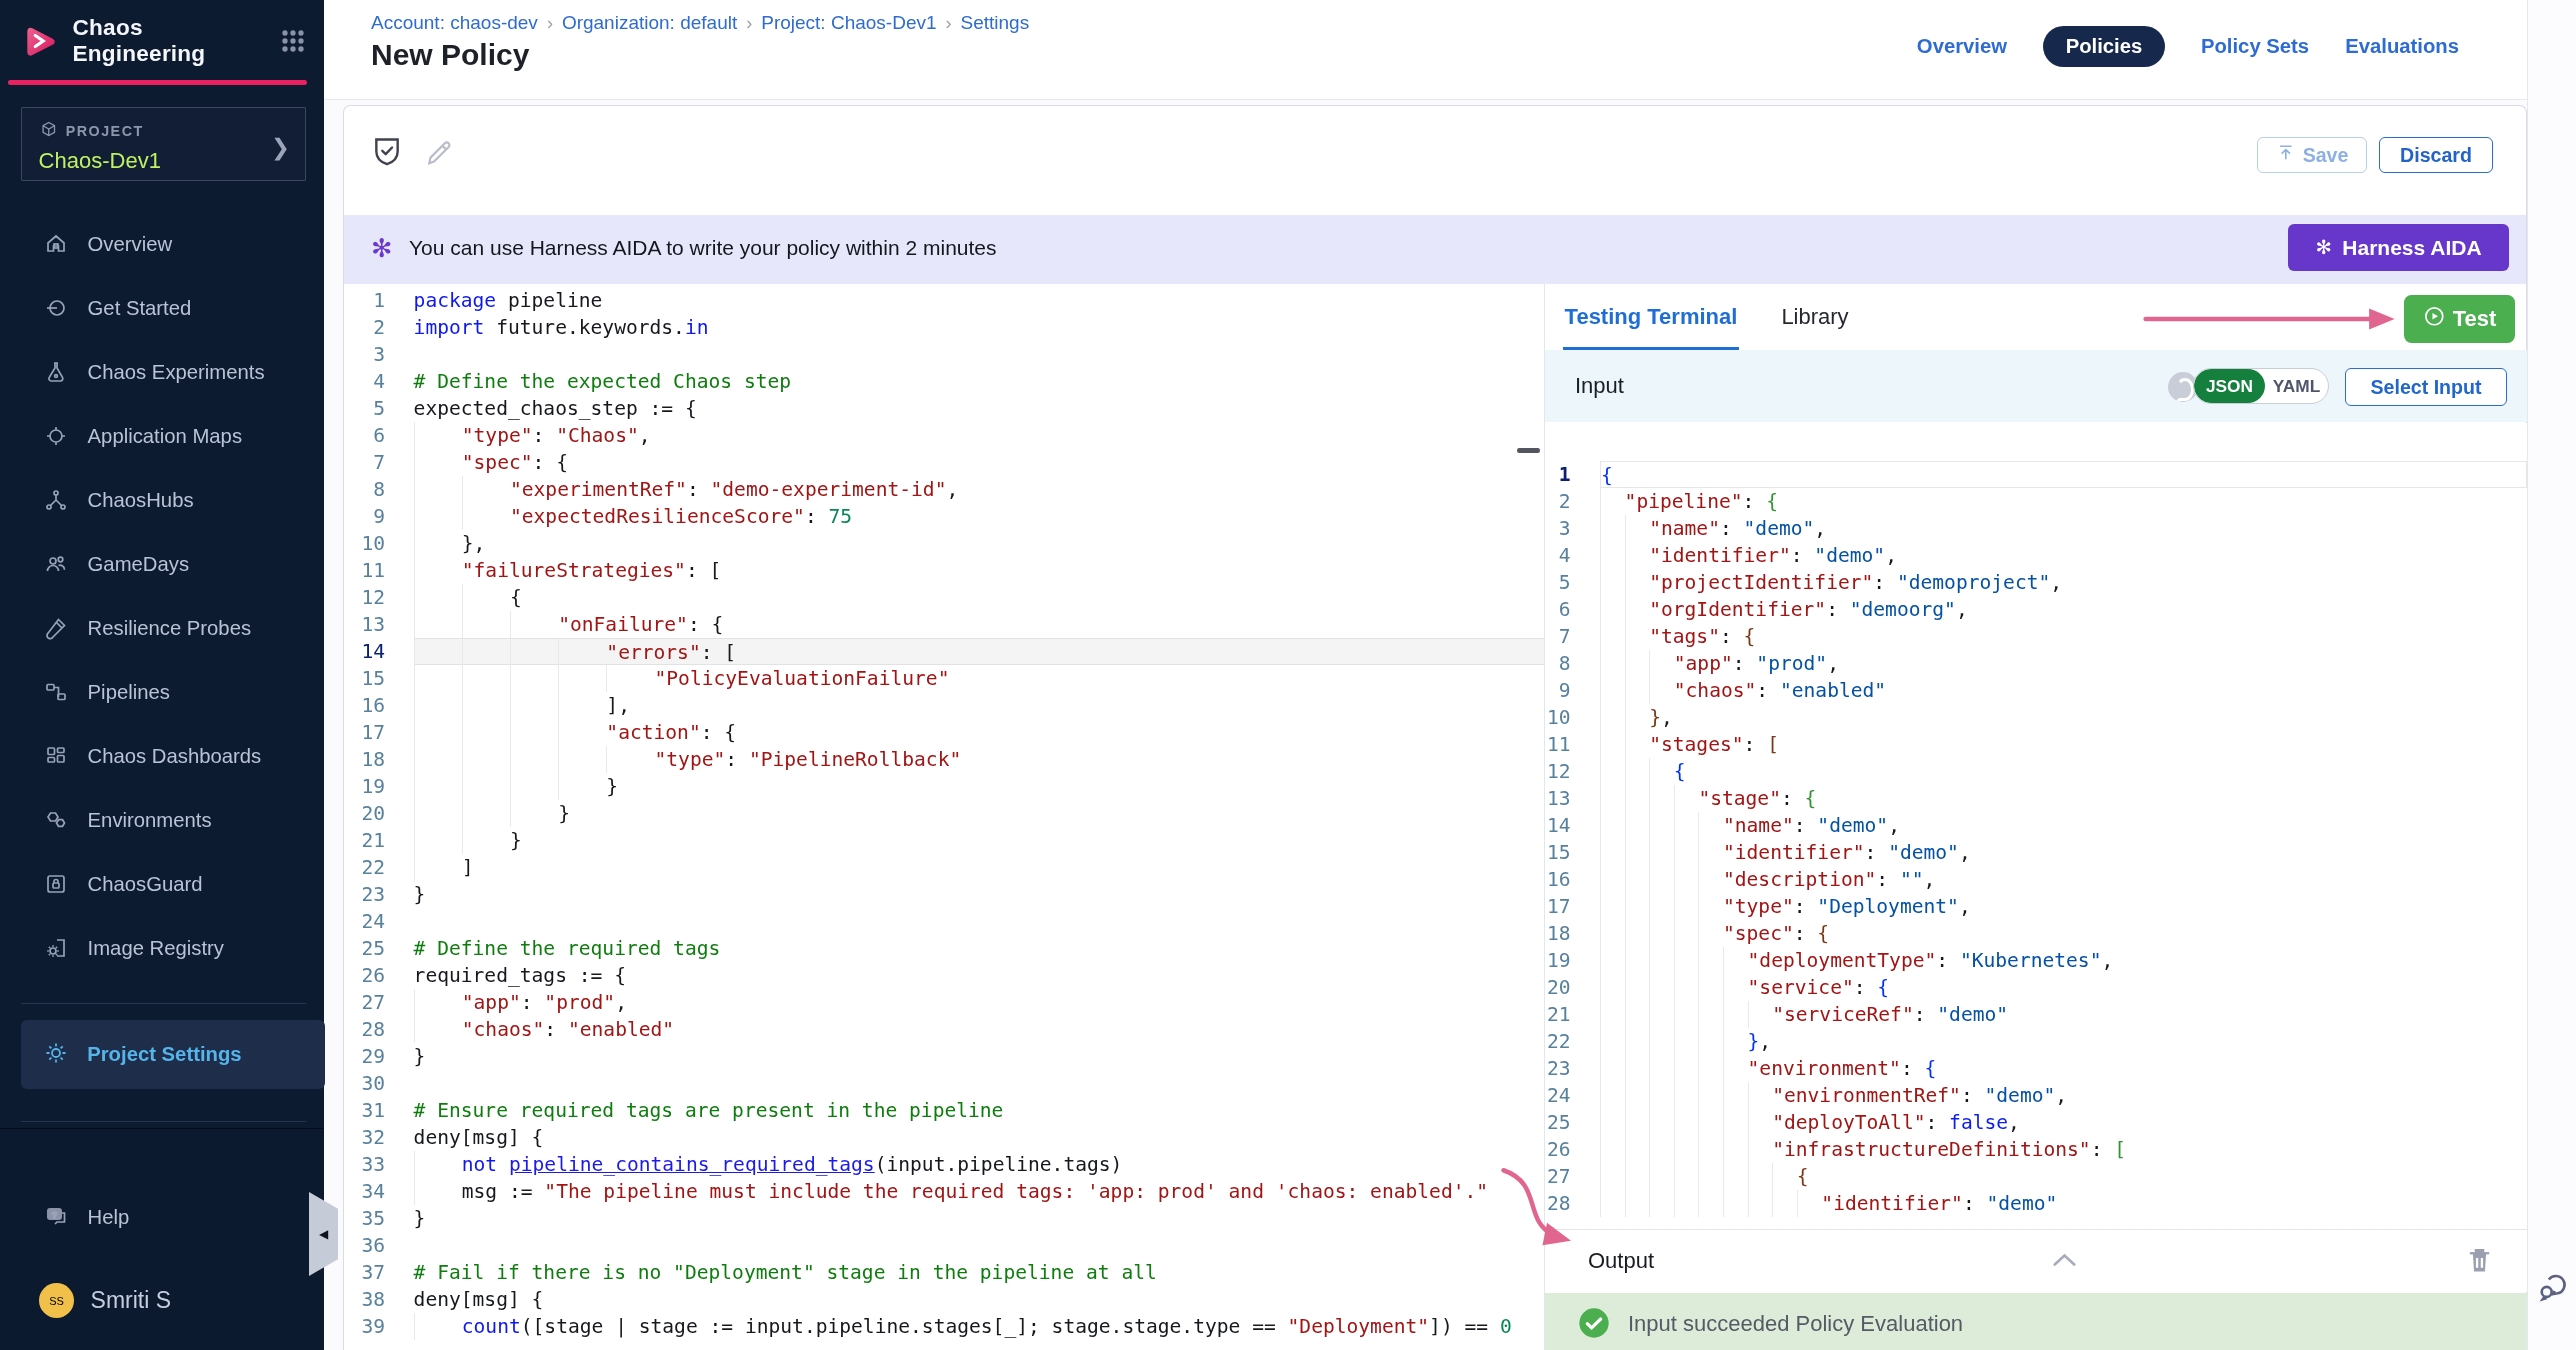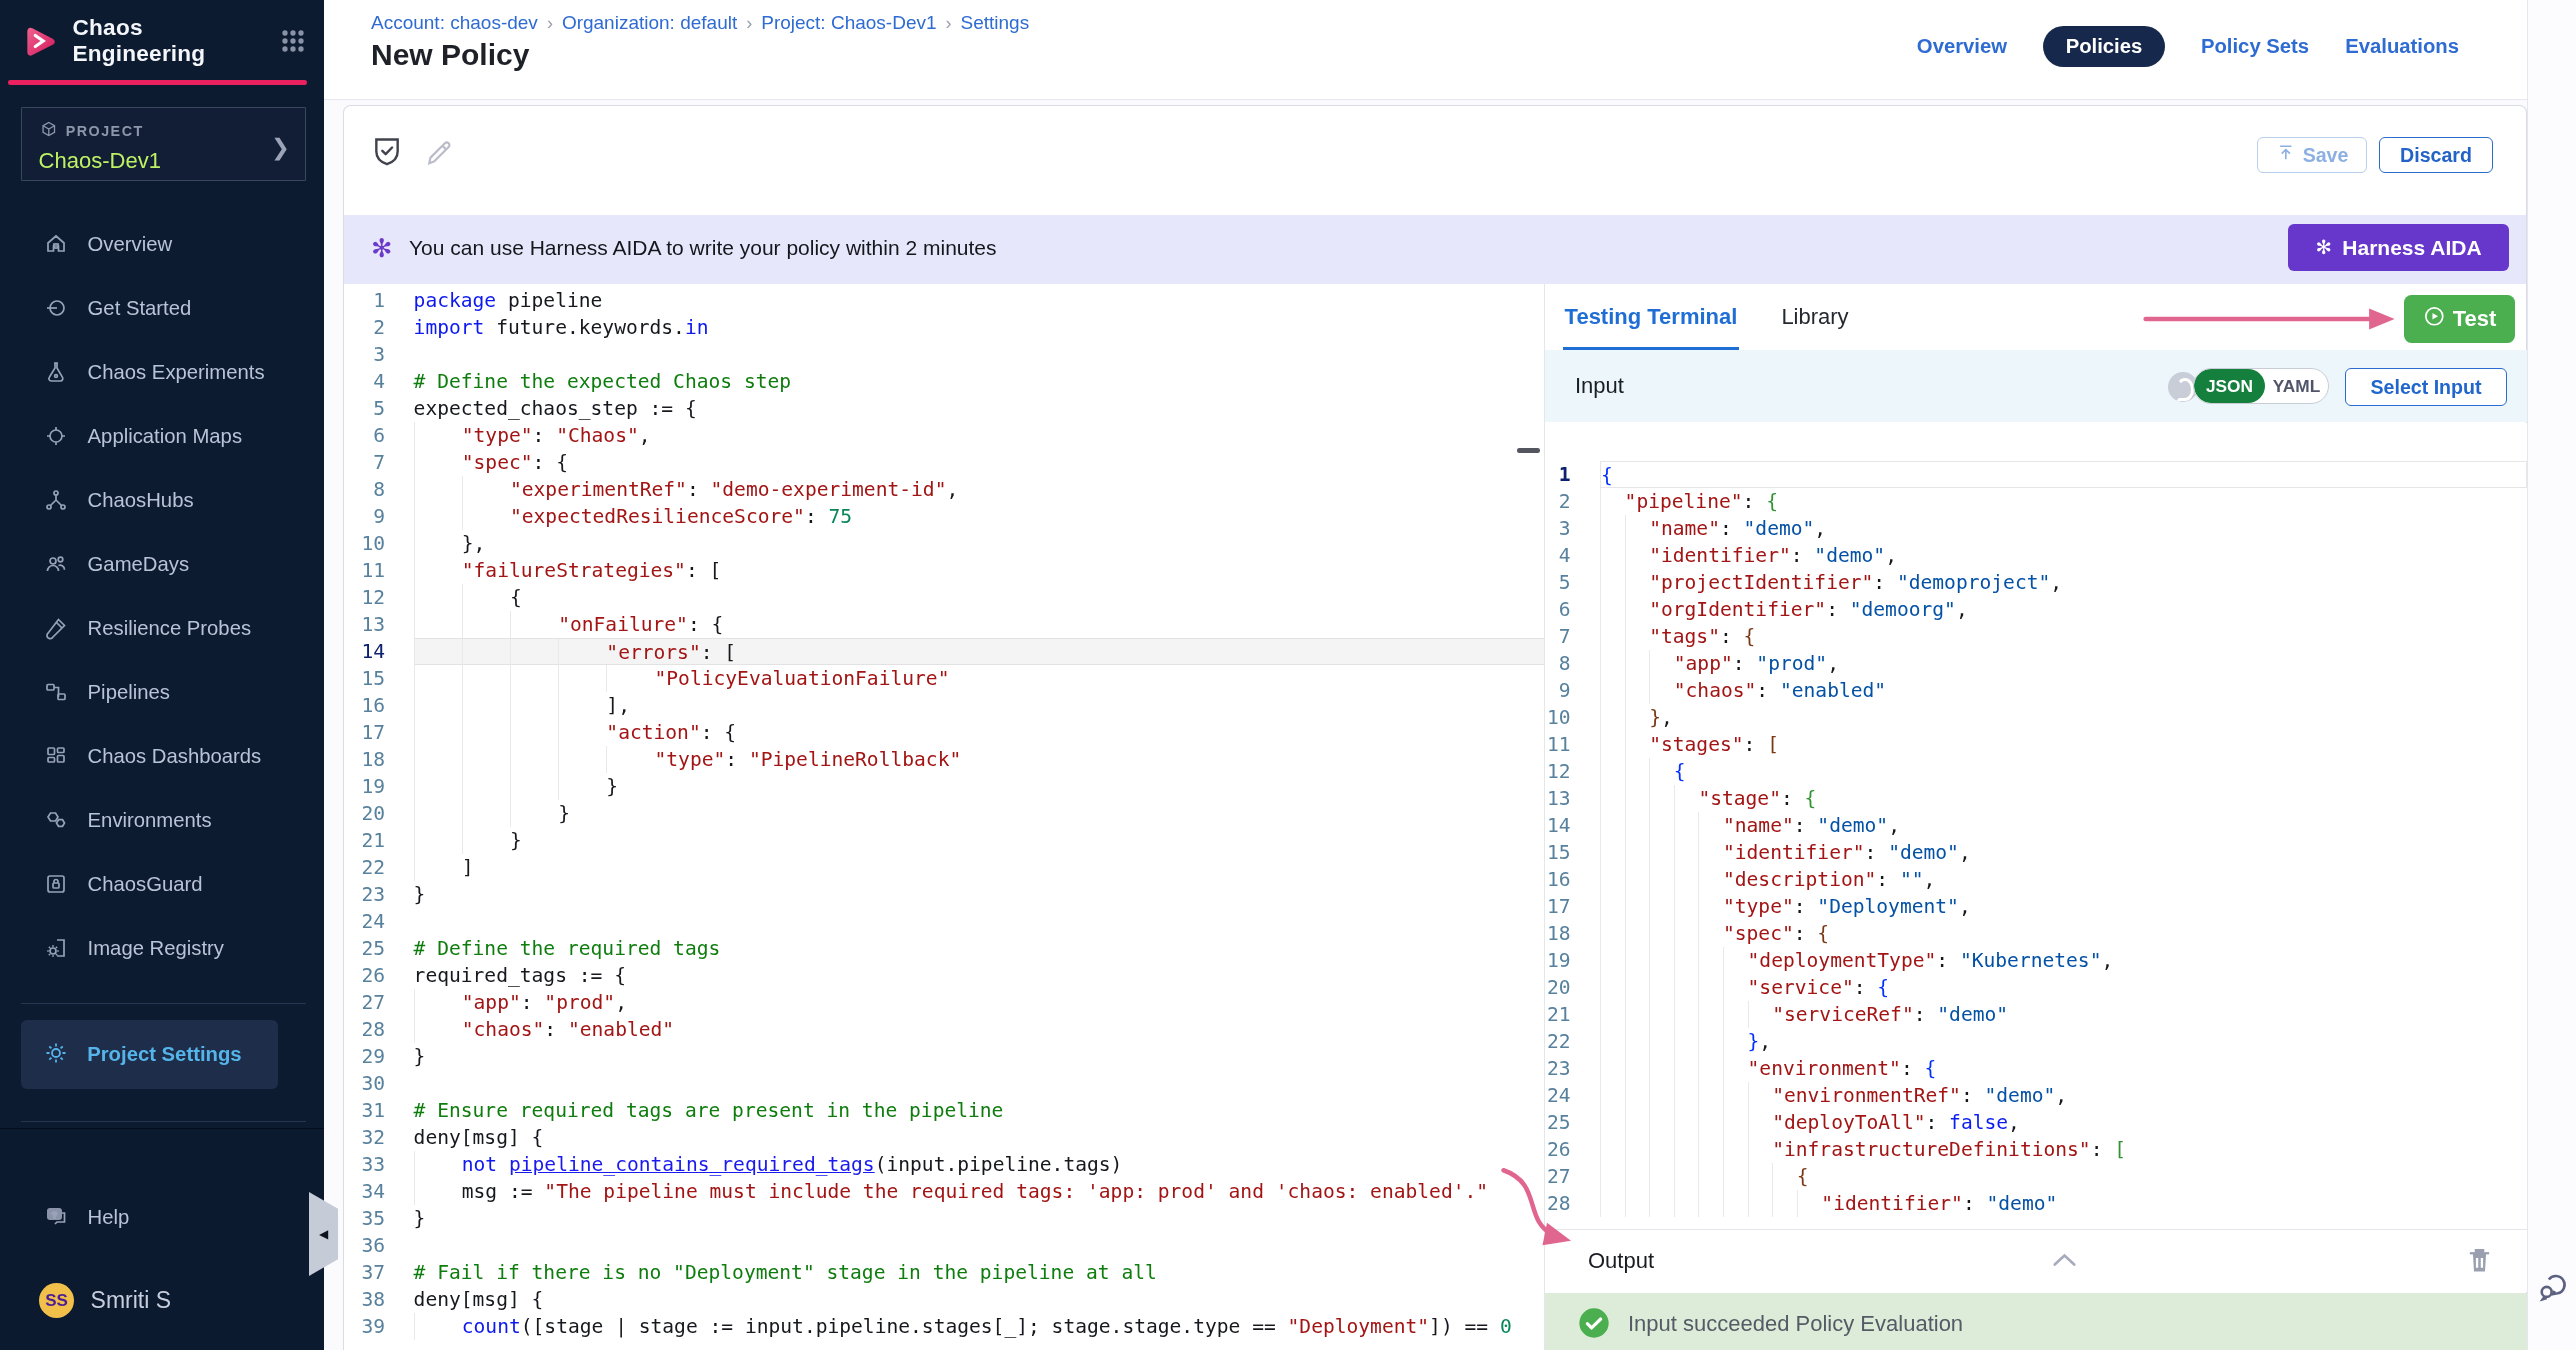--- a/index.html
+++ b/index.html
@@ -16,27 +16,27 @@
   #proj-card{position:absolute;left:21px;top:107px;width:285px;height:74px;border:1.5px solid #3a475f;border-radius:1px;background:#121e35;}
   #proj-top{display:flex;align-items:center;gap:7.5px;margin:12px 0 0 16.6px;}
   #proj-label{font-size:14.3px;font-weight:700;letter-spacing:1.5px;color:#8d97ac;}
   #proj-name{margin:5.3px 0 0 16.6px;font-size:22px;color:#bef264;}
   #proj-chev{position:absolute;right:15px;top:25.6px;color:#9aa3b8;font-size:22.6px;}
   #sb-menu{position:absolute;left:0;top:212px;width:324px;}
   .sb-item{height:64px;display:flex;align-items:center;gap:19.6px;padding-left:44px;cursor:pointer;}
   .sb-item .sb-ic{width:24px;height:24px;flex:0 0 24px;}
   .sb-item .sb-label{font-size:20.3px;color:#b9c3d6;}
   .sb-div{position:absolute;left:21px;width:285px;height:0.8px;background:#273650;}
-  #proj-settings{position:absolute;left:21px;top:1020px;width:257px;height:69px;background:#1e2d4a;border-radius:6px;display:flex;align-items:center;gap:19.6px;padding-left:22.6px;cursor:pointer;}
+  #proj-settings{position:absolute;left:21px;top:1020px;width:304px;height:69px;background:#1e2d4a;border-radius:6px;display:flex;align-items:center;gap:19.6px;padding-left:22.6px;cursor:pointer;}
   #proj-settings .sb-label{color:#55b4e9;font-size:20.3px;font-weight:600;}
   #sb-footer{position:absolute;left:0;top:1128px;width:324px;height:223px;border-top:1.5px solid #060d1a;background:#0c1a2f;}
   #help-row{position:absolute;left:44px;top:75px;display:flex;align-items:center;gap:19.6px;cursor:pointer;}
   #help-row .sb-label{font-size:20.3px;color:#b9c3d6;}
   #user-row{position:absolute;left:39px;top:154px;display:flex;align-items:center;gap:16.6px;cursor:pointer;}
-  #avatar{width:35px;height:35px;border-radius:50%;background:#f0c04a;color:#4c1d95;font-size:17px;font-weight:700;display:flex;align-items:center;justify-content:center;}
+  #avatar{width:35px;height:35px;border-radius:50%;background:#f0c04a;color:#000000;font-size:11px;font-weight:400;display:flex;align-items:center;justify-content:center;}
   #user-name{font-size:23px;color:#c6cede;}
   #collapse{position:absolute;left:309px;top:1192px;width:29px;height:84px;background:#c6cbd8;clip-path:polygon(0 0,100% 20%,100% 80%,0 100%);display:flex;align-items:center;justify-content:center;color:#10131c;font-size:12px;cursor:pointer;}
 
   
   #header{position:absolute;left:324px;top:0;width:2203px;height:100px;background:#fff;border-bottom:0.8px solid #e7e8ef;}
   #crumbs{position:absolute;left:47px;top:12px;font-size:19px;display:flex;gap:9px;align-items:center;}
   #crumbs a{color:#2e6bd2;text-decoration:none;cursor:pointer;}
   #crumbs .sep{color:#98a0ae;font-size:18px;}
   #page-title{position:absolute;left:47px;top:38px;font-size:30px;font-weight:700;color:#1e2228;}
   #topnav{position:absolute;right:68px;top:25.6px;display:flex;align-items:center;gap:36px;}

